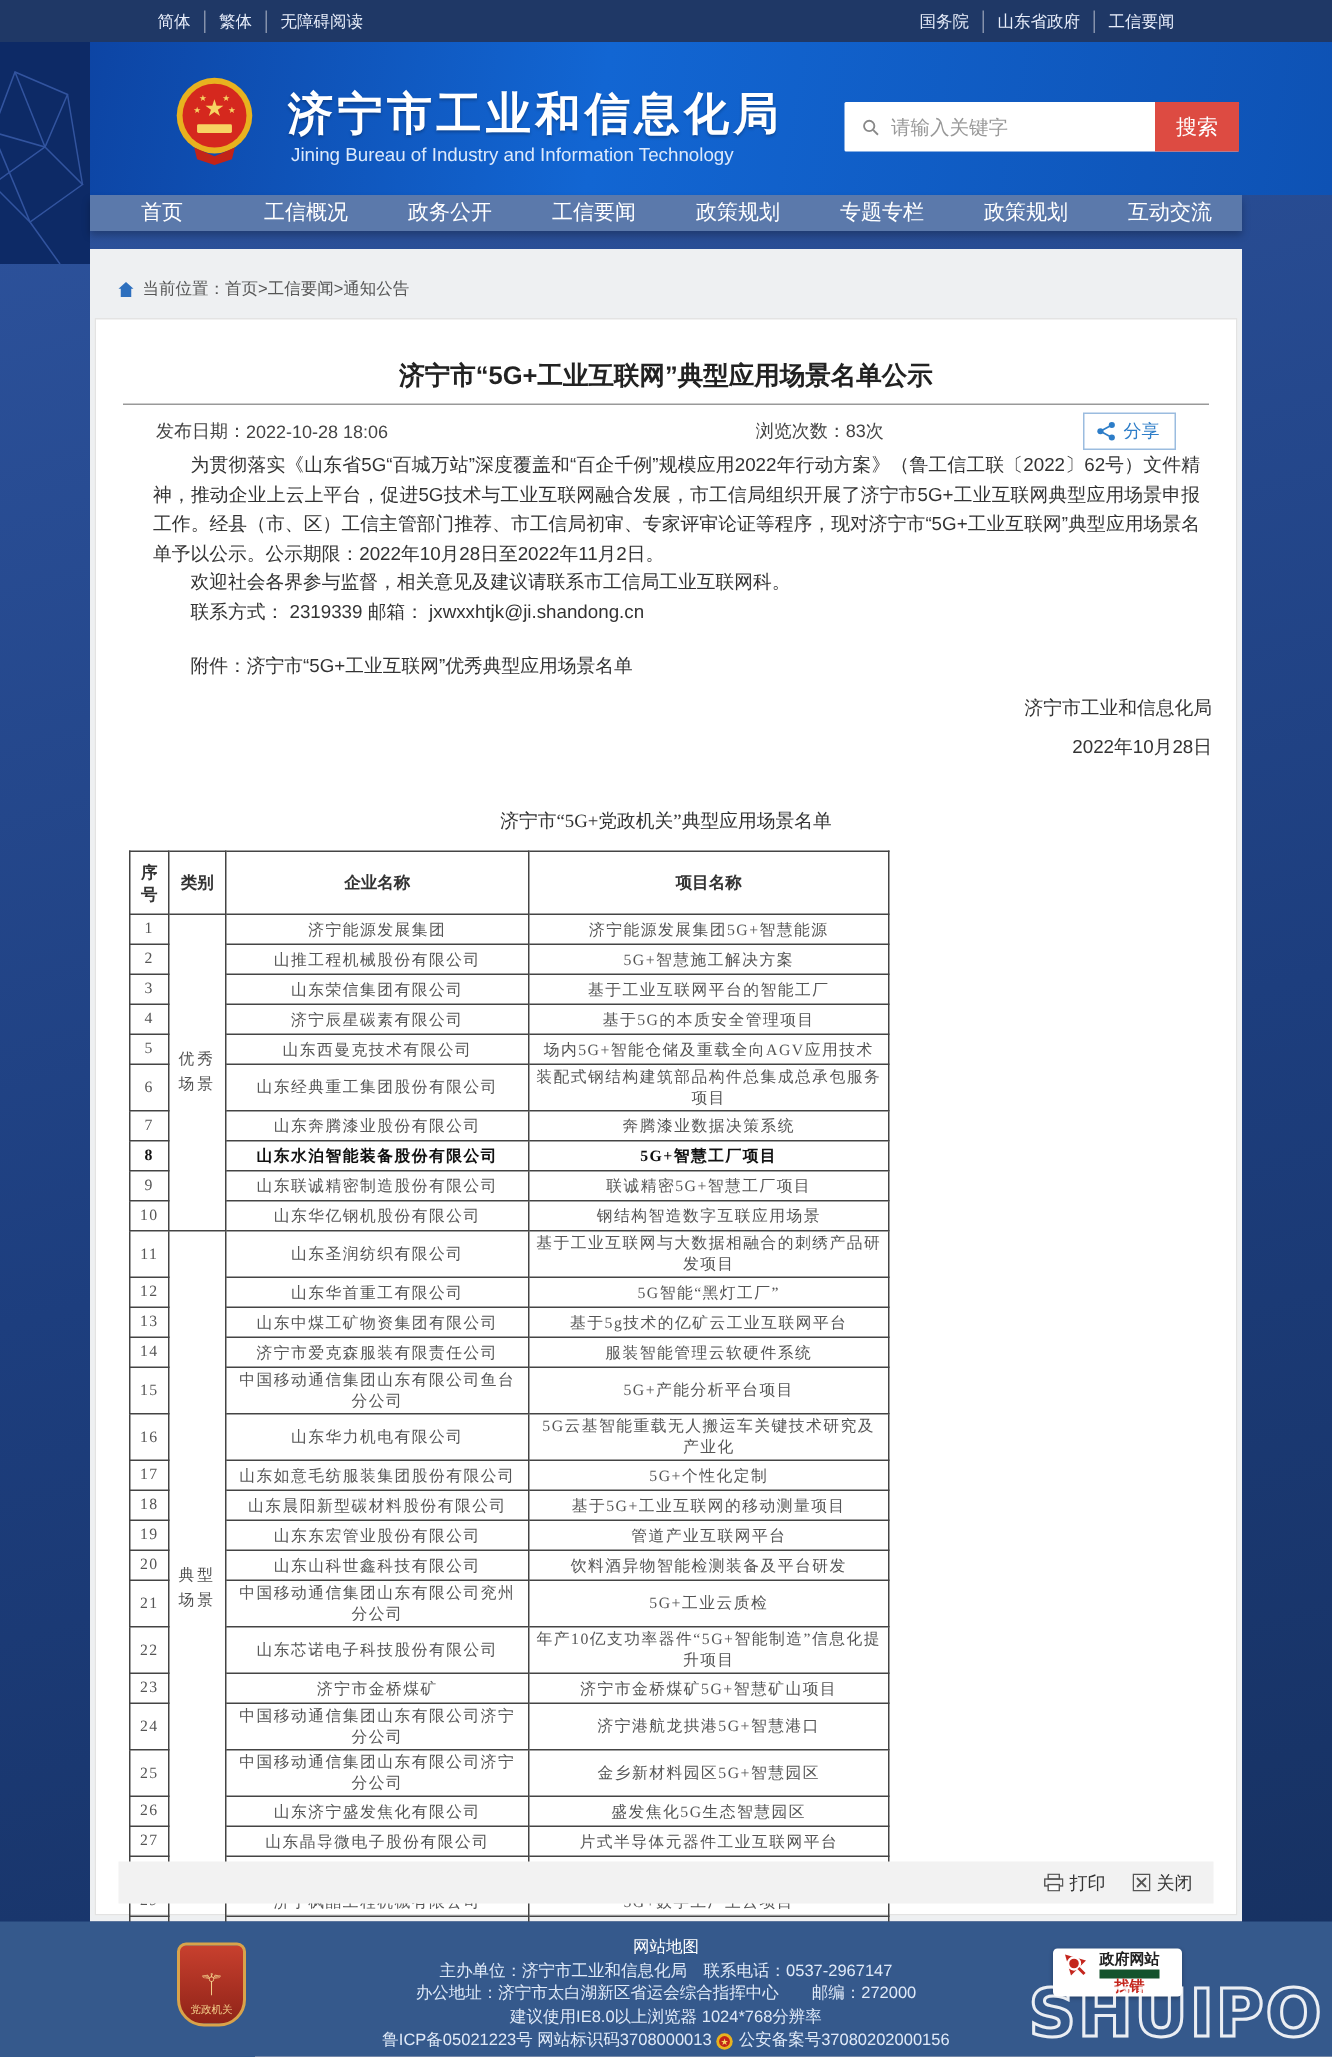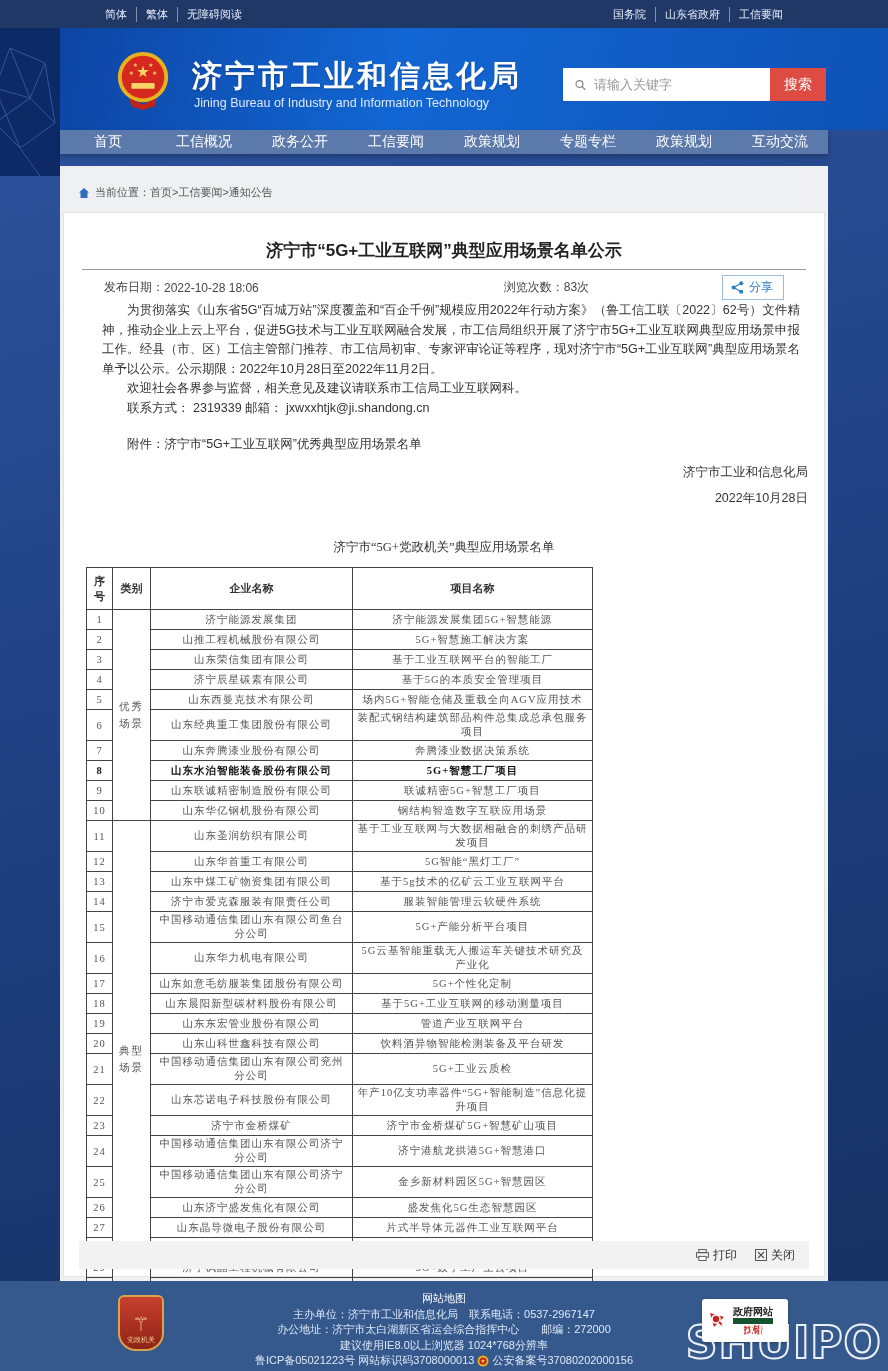--- a/index.html
+++ b/index.html
@@ -86,22 +86,22 @@
   .footer .lines { position:absolute; top:10px; left:0; width:100%; text-align:center;
     line-height:15.5px; }
   .footer .map { color:#fff; cursor:pointer; }
   .icp { display:inline-flex; align-items:center; gap:3px; }
   .shield { position:absolute; left:118px; top:14px; width:46px; height:56px;
     background:linear-gradient(180deg,#c8402e,#8f2318);
     border:2px solid #d9a34a; border-radius:6px 6px 18px 18px;
     display:flex; flex-direction:column; align-items:center; justify-content:flex-end;
     color:#f3cf8a; font-size:7px; padding-bottom:4px; }
   .shield .emb { color:#f3cf8a; font-size:20px; line-height:22px; }
-  .err-badge { position:absolute; right:100px; top:18px; width:86px; height:43px;
-    background:#fff; border-radius:3px; display:flex; align-items:center;
+  .err-badge { position:absolute; right:100px; top:18px; width:86px; height:32px;
+    background:#fff; border-radius:3px; display:flex; 
     padding:2px 6px; gap:5px; cursor:pointer; box-shadow:0 1px 3px rgba(0,0,0,.3); }
   .err-badge .txts { display:flex; flex-direction:column; line-height:12px; }
   .err-badge .t1 { color:#222; font-size:10px; font-weight:bold; }
   .err-badge .t2 { color:#c4261d; font-size:10px; font-weight:bold;
     border-top:6px solid #14532d; text-align:center; }
   .wm { position:absolute; right:6px; top:36px; font-size:44px; font-weight:bold;
     color:transparent; -webkit-text-stroke:2px #fff; letter-spacing:1px; opacity:.9;
     font-family:"DejaVu Sans",sans-serif; }
 </style>
 </head>

